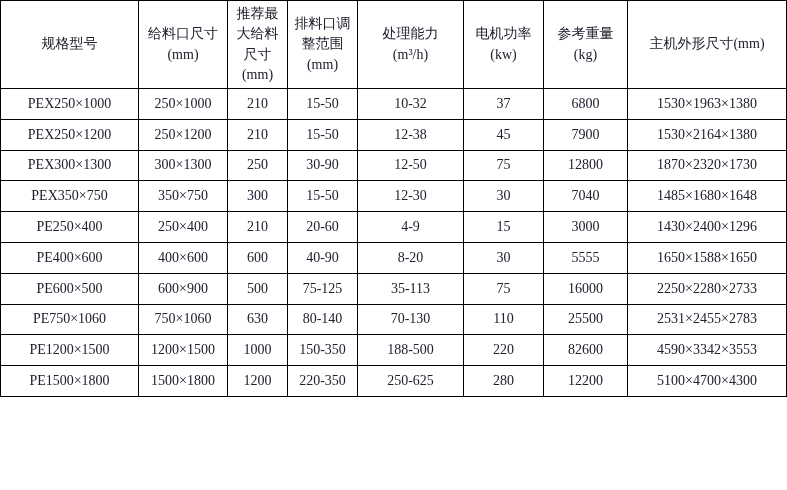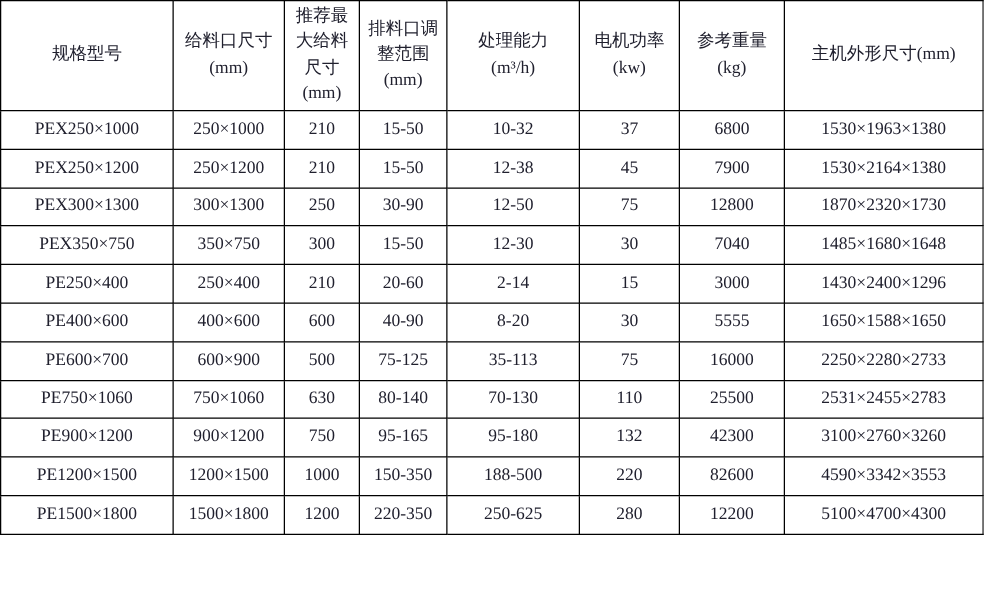--- a/index.html
+++ b/index.html
@@ -123,64 +123,54 @@
         <td>12-30</td>
         <td>30</td>
         <td>7040</td>
         <td>1485×1680×1648</td>
       </tr>
       <tr>
         <td>PE250×400</td>
         <td>250×400</td>
         <td>210</td>
         <td>20-60</td>
-        <td>2-14</td>
+        <td>4-9</td>
         <td>15</td>
         <td>3000</td>
         <td>1430×2400×1296</td>
       </tr>
       <tr>
         <td>PE400×600</td>
         <td>400×600</td>
         <td>600</td>
         <td>40-90</td>
         <td>8-20</td>
         <td>30</td>
         <td>5555</td>
         <td>1650×1588×1650</td>
       </tr>
       <tr>
-        <td>PE600×700</td>
+        <td>PE600×500</td>
         <td>600×900</td>
         <td>500</td>
         <td>75-125</td>
         <td>35-113</td>
         <td>75</td>
         <td>16000</td>
         <td>2250×2280×2733</td>
       </tr>
       <tr>
         <td>PE750×1060</td>
         <td>750×1060</td>
         <td>630</td>
         <td>80-140</td>
         <td>70-130</td>
         <td>110</td>
         <td>25500</td>
         <td>2531×2455×2783</td>
-      </tr>
-      <tr>
-        <td>PE900×1200</td>
-        <td>900×1200</td>
-        <td>750</td>
-        <td>95-165</td>
-        <td>95-180</td>
-        <td>132</td>
-        <td>42300</td>
-        <td>3100×2760×3260</td>
       </tr>
       <tr>
         <td>PE1200×1500</td>
         <td>1200×1500</td>
         <td>1000</td>
         <td>150-350</td>
         <td>188-500</td>
         <td>220</td>
         <td>82600</td>
         <td>4590×3342×3553</td>

